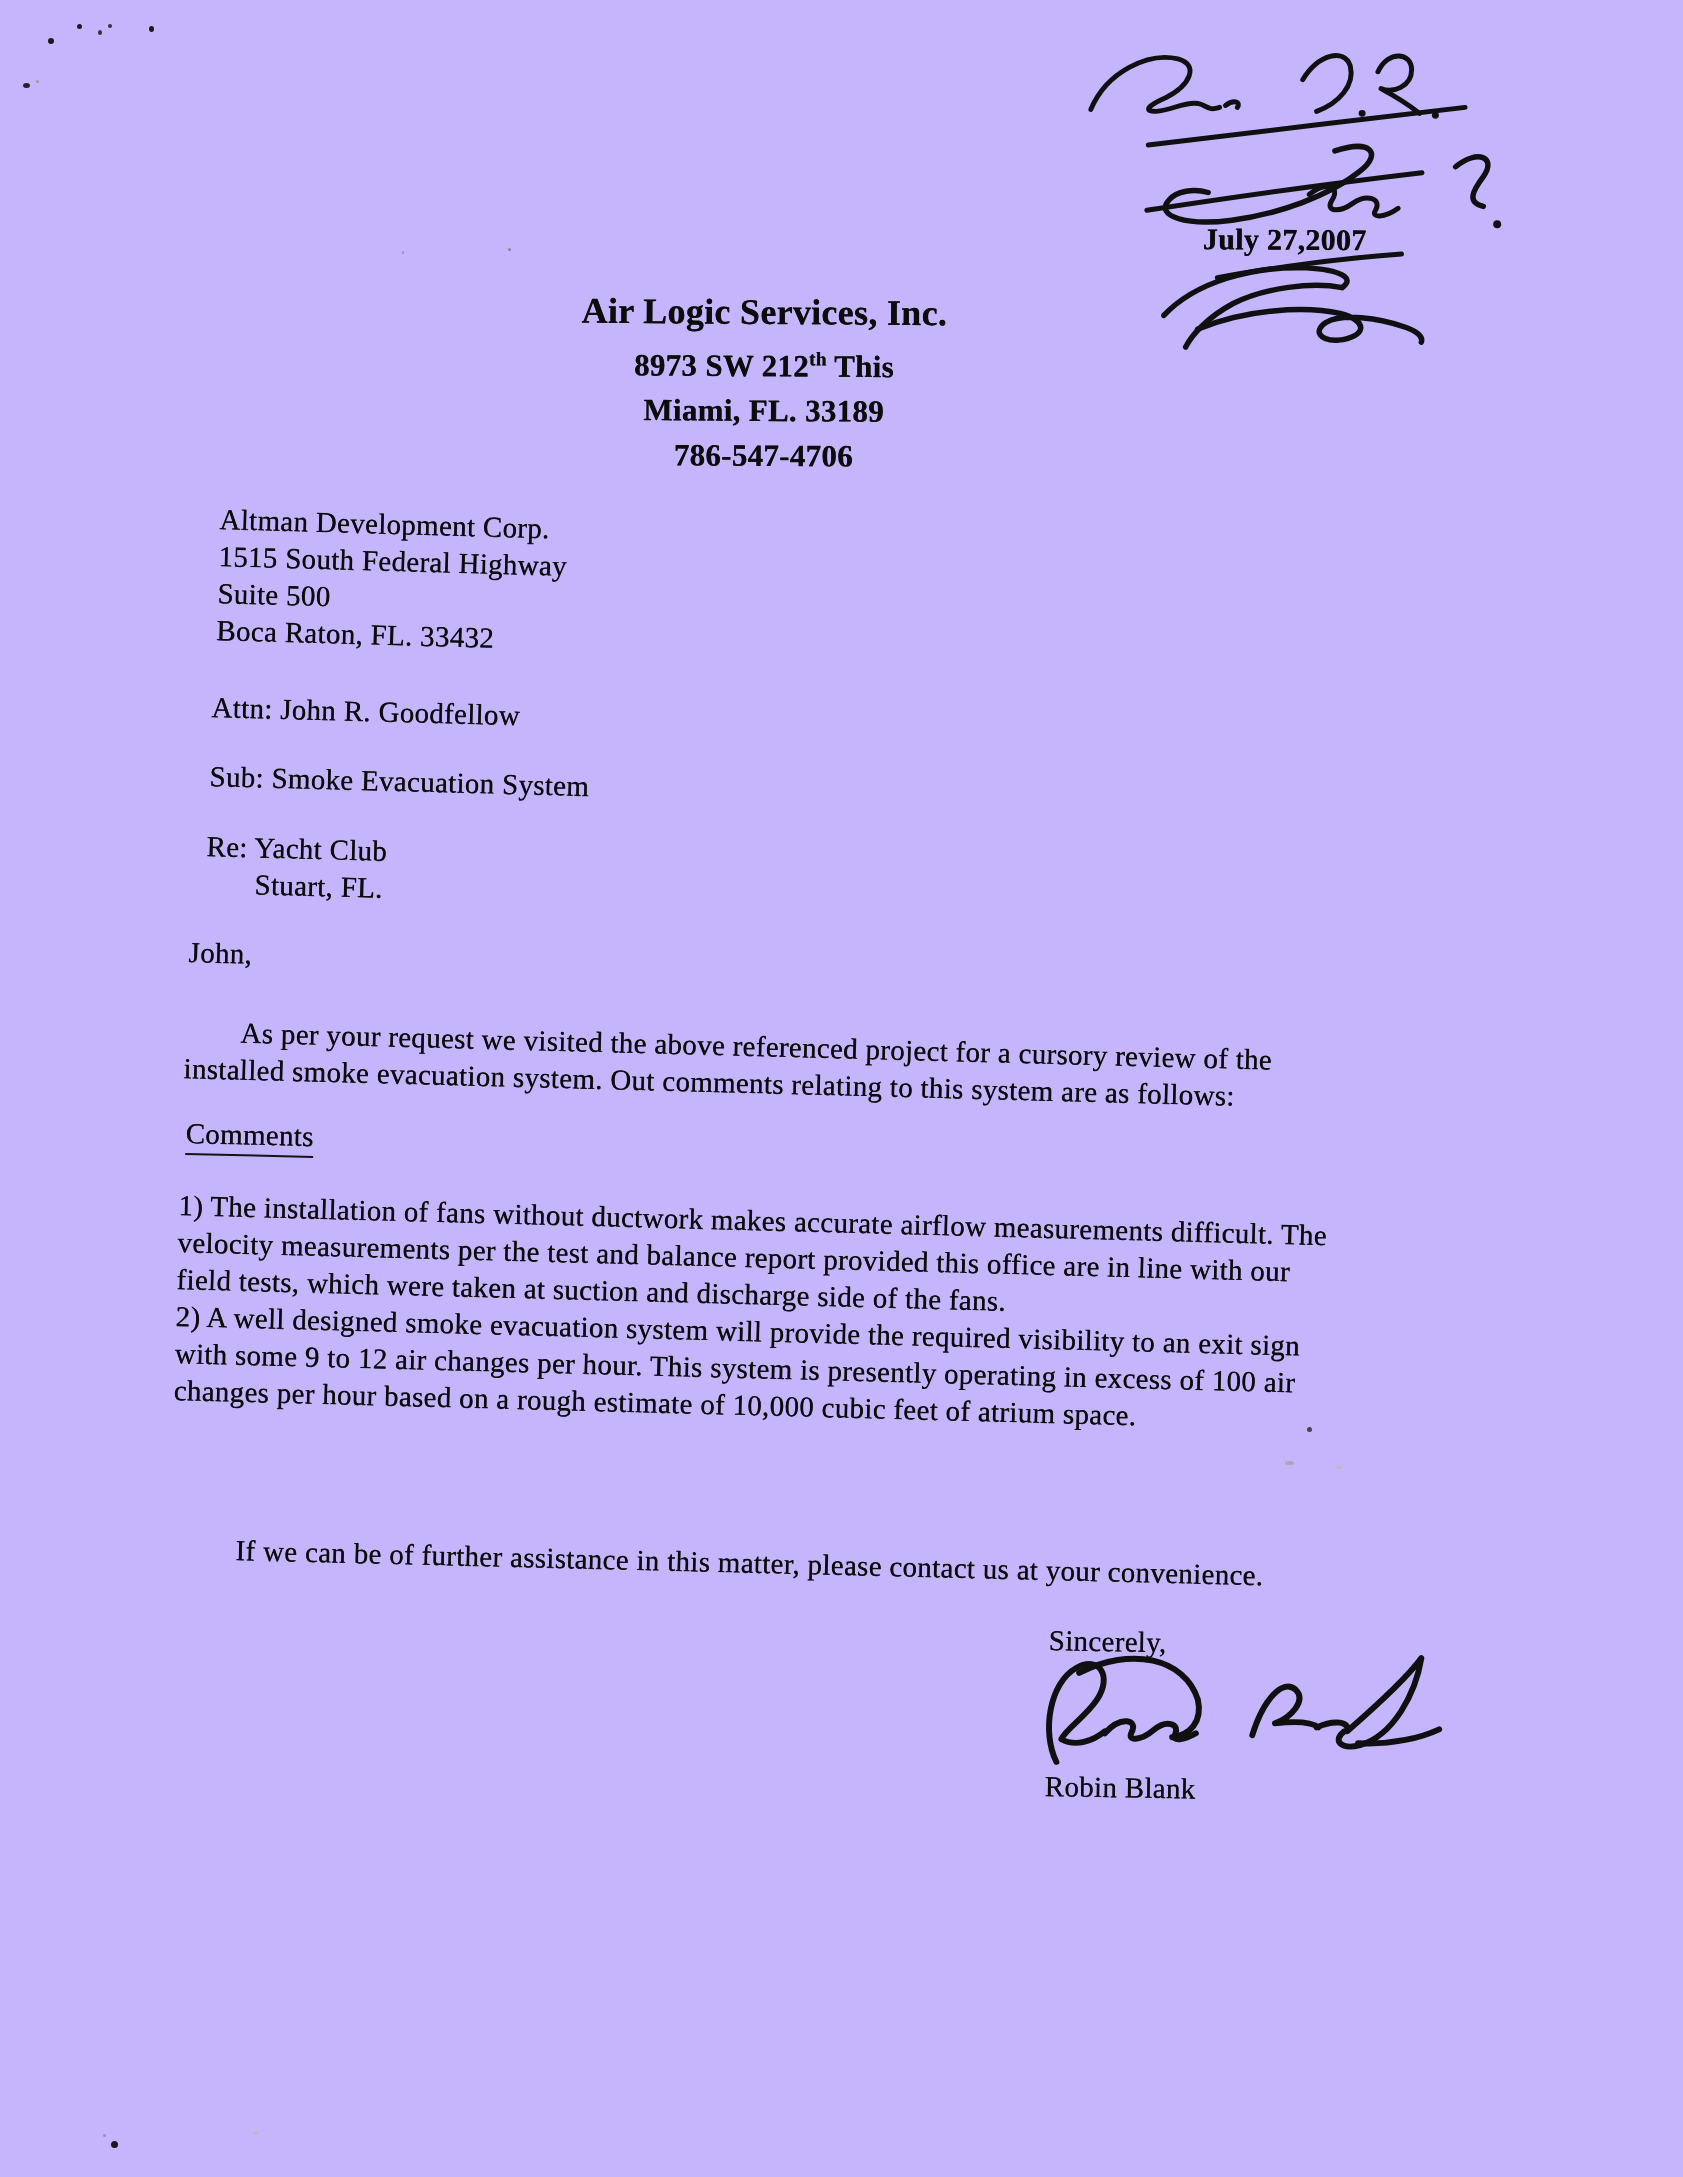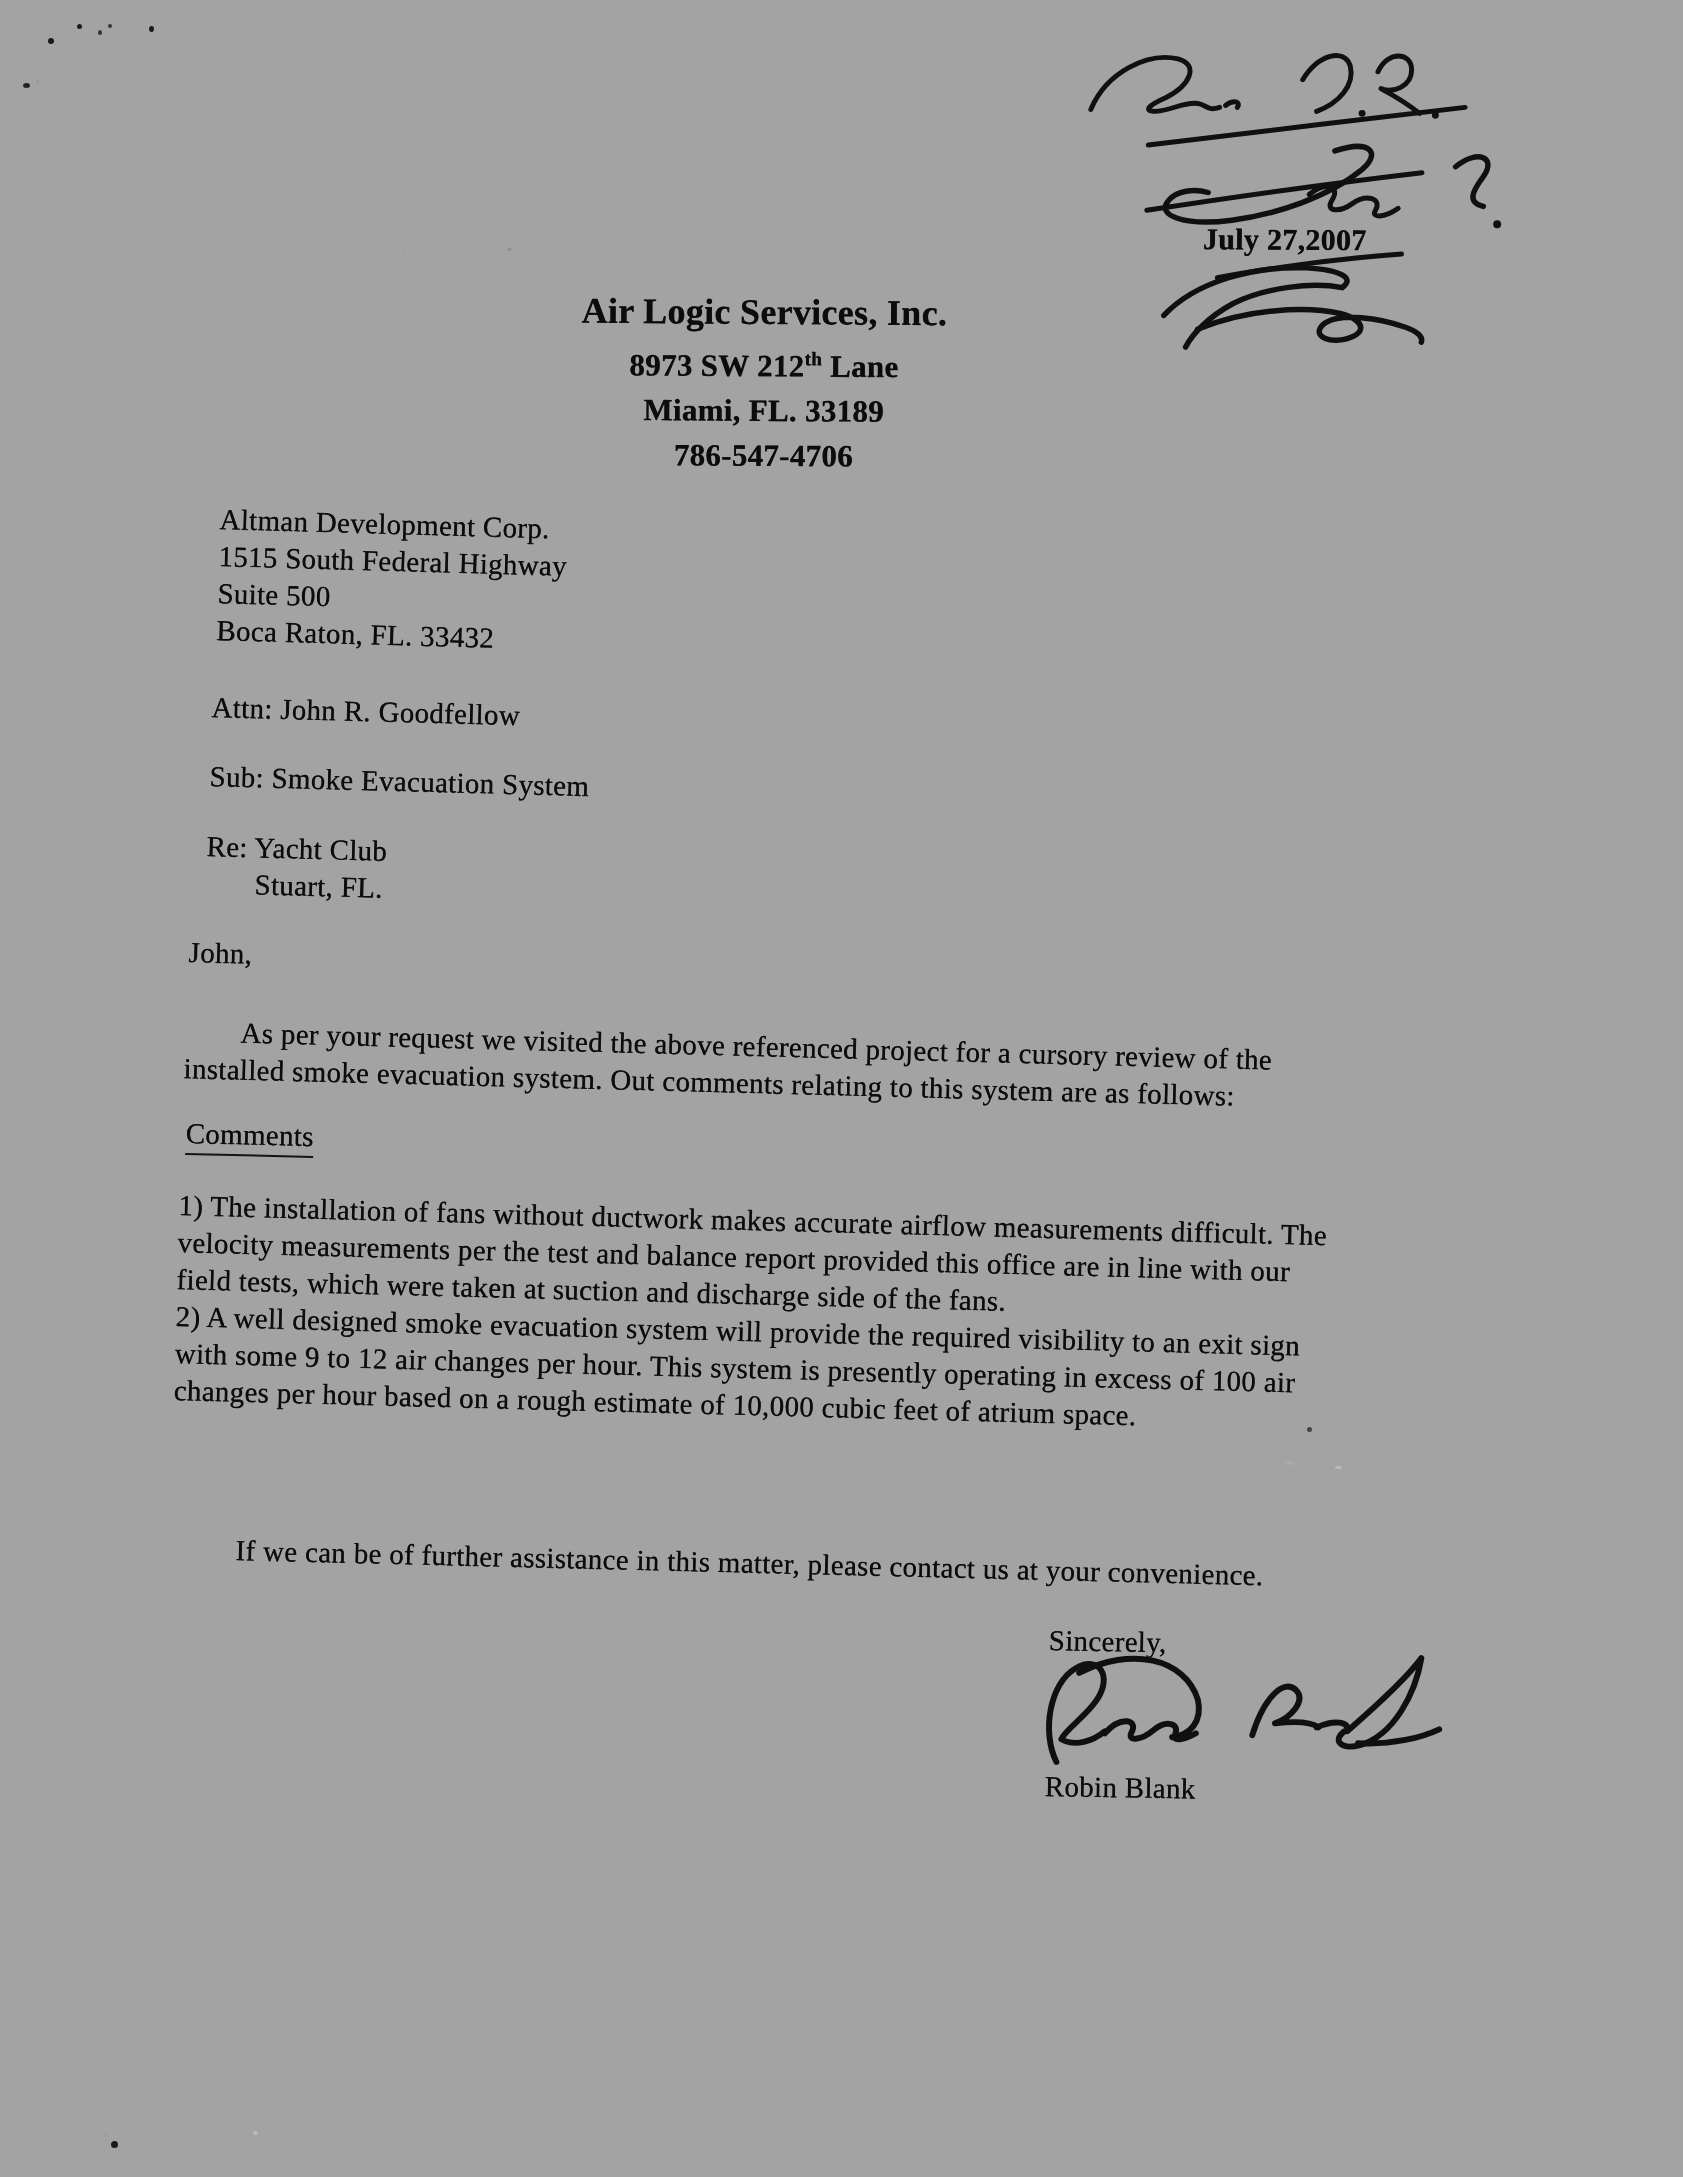--- a/index.html
+++ b/index.html
@@ -1,17 +1,17 @@
 <!DOCTYPE html>
 <html><head>
 <meta charset="utf-8">
 <style>
   html,body{margin:0;padding:0;background:#ffffff;}
   .page{
-    position:relative;width:1683px;height:2177px;background:#a3a3a3;
+    position:relative;width:1683px;height:2177px;background:#c4b5fd;
     font-family:"Liberation Serif", serif;color:#0c0c0c;overflow:hidden;
   }
   .abs{position:absolute;}
   .txt{white-space:pre;text-shadow:0.3px 0.3px 0 #222;letter-spacing:0.3px;}
   .body-text{font-size:29px;line-height:37px;}
   .hand path{stroke:#101010;fill:none;stroke-linecap:round;stroke-linejoin:round;}
   .hand circle{fill:#101010;stroke:none;}
   .speck{position:absolute;border-radius:50%;}
 
   
@@ -81,21 +81,21 @@
   <div class="abs txt date">July 27,2007</div>
 
   <svg class="abs hand" style="left:1146px;top:248px;" width="307" height="114" viewBox="0 0 310 115">
     <path stroke-width="5" d="M 72,30 C 125,20 200,10 258,6"></path>
     <path stroke-width="5.5" d="M 18,68 C 50,34 108,18 162,20 C 196,22 212,30 198,40 C 168,34 120,40 88,56 C 62,70 46,88 40,100"></path>
     <path stroke-width="5.5" d="M 52,82 C 100,62 160,58 196,66 C 226,74 222,90 194,93 C 176,94 168,84 182,75 C 198,66 234,70 262,80 C 274,84 280,90 278,95"></path>
   </svg>
 
   <div class="abs letterhead">
     <div class="txt lh-company">Air Logic Services, Inc.</div>
-    <div class="lh-line"><span class="txt">8973 SW 212</span><sup class="txt">th</sup><span class="txt"> Lane</span></div>
+    <div class="lh-line"><span class="txt">8973 SW 212</span><sup class="txt">th</sup><span class="txt"> This</span></div>
     <div class="txt lh-line">Miami, FL. 33189</div>
     <div class="txt lh-line">786-547-4706</div>
   </div>
 
   <div class="abs body-text recipient">
     <div class="txt">Altman Development Corp.</div>
     <div class="txt">1515 South Federal Highway</div>
     <div class="txt">Suite 500</div>
     <div class="txt">Boca Raton, FL. 33432</div>
   </div>

